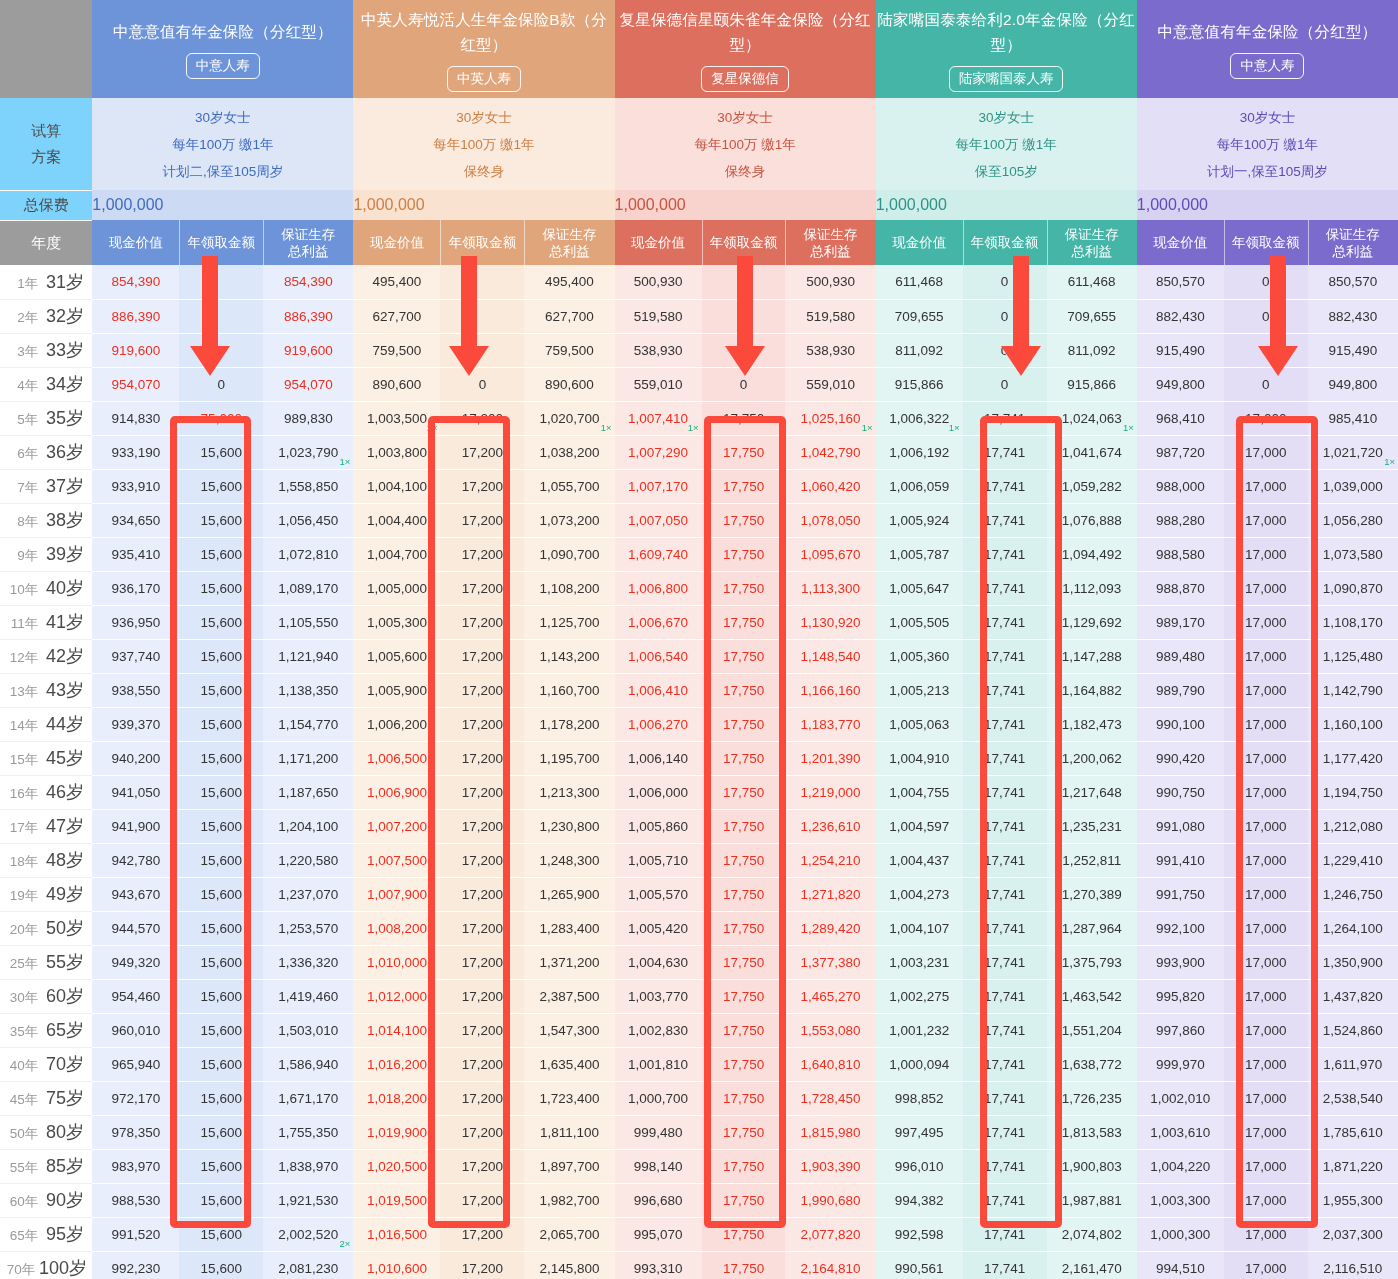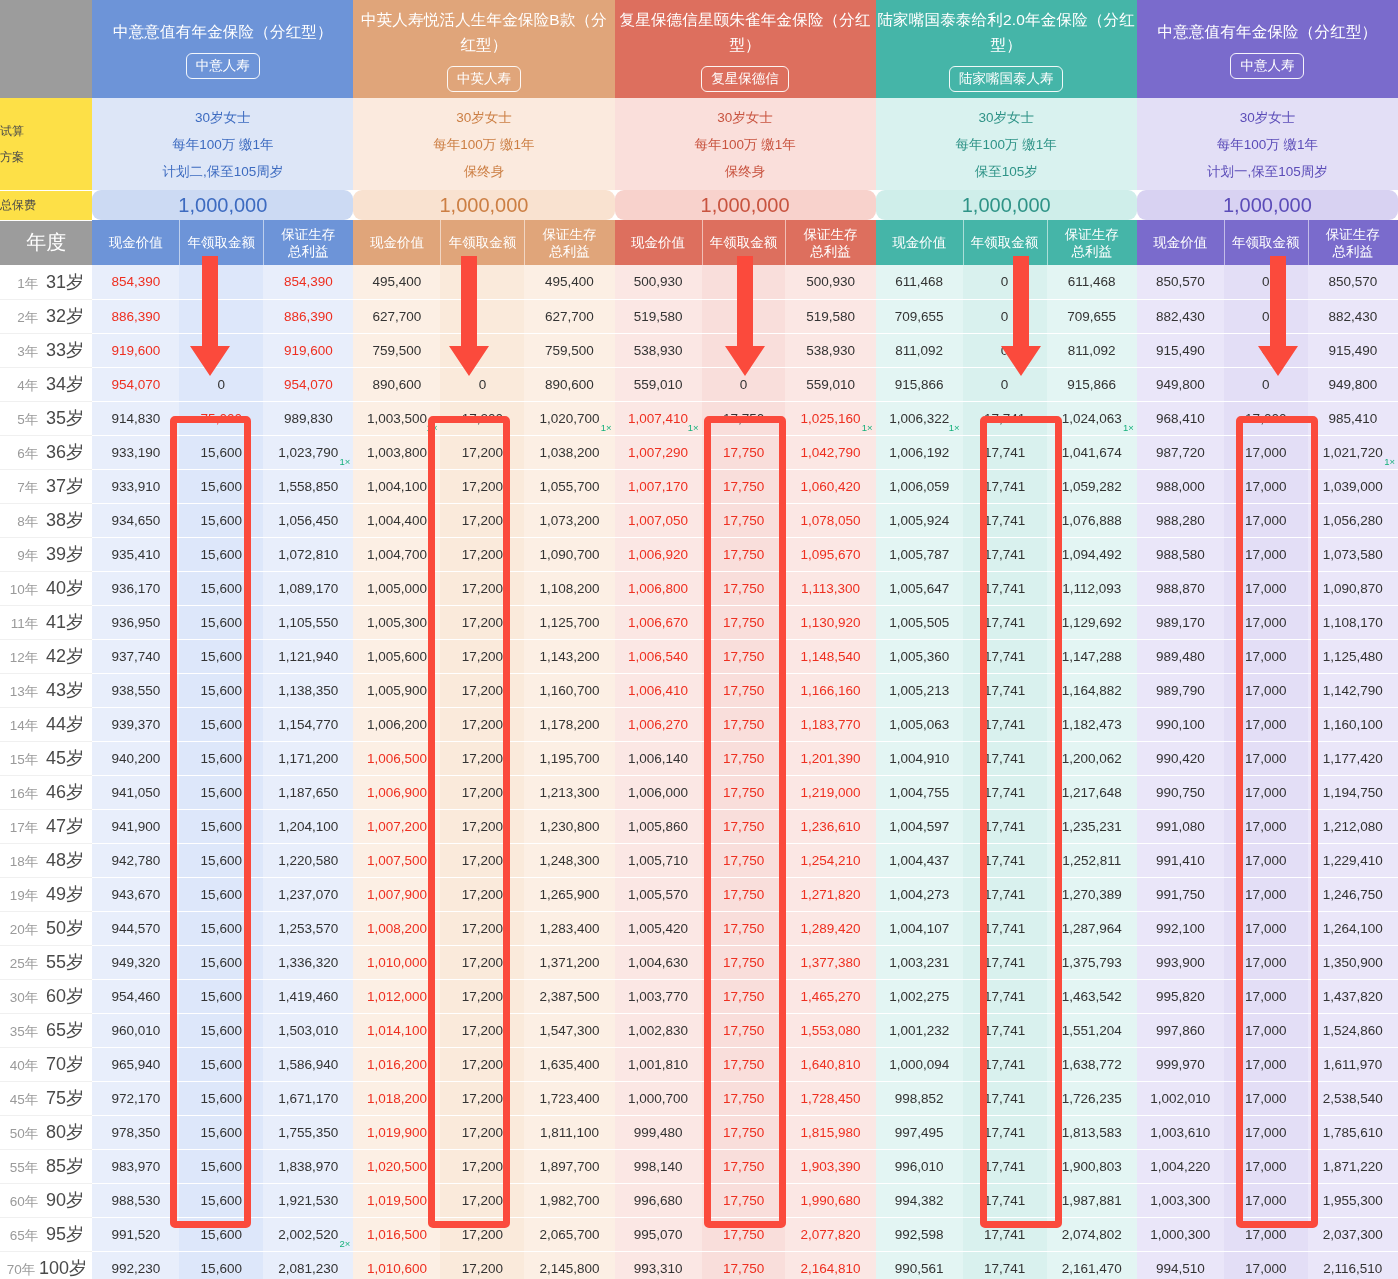--- a/index.html
+++ b/index.html
@@ -50,65 +50,63 @@
     white-space:nowrap;
   }
   .ph-0{ background:#6d94d8; }
   .ph-1{ background:#e0a57a; }
   .ph-2{ background:#dd6f5e; }
   .ph-3{ background:#45b5a8; }
   .ph-4{ background:#7a6bcc; }
 
   
   .rowlabel{
-    background:#fde047;
+    background:#7dd3fc;
     color:#4a4a4a;
-    font-size:12px;
+    font-size:15px;
     line-height:26px;
-    text-align:left;
+    text-align:center;
     border-bottom:1px solid #ffffff;
   }
   .plan{
     text-align:center;
     padding:13px 6px;
     font-size:13.5px;
     line-height:27px;
     height:92px;
   }
   .pl-0{ background:#dde6f7; color:#3d6bc0; }
   .pl-1{ background:#fbeade; color:#cc7f44; }
   .pl-2{ background:#fadfdb; color:#c8533f; }
   .pl-3{ background:#d9f2ef; color:#2e9387; }
   .pl-4{ background:#e3dff6; color:#5b4cb8; }
 
   
   .prem{
-    text-align:center;
-    font-size:20px;
+    font-size:16px;
     line-height:30px;
     padding:3px 0 4px 0;
-    border-radius:9px;
   }
   .pr-0{ background:#ccdaf3; color:#3d6bc0; }
   .pr-1{ background:#f9e2d0; color:#cc7f44; }
   .pr-2{ background:#f8d2cc; color:#c8533f; }
   .pr-3{ background:#cfeeea; color:#2e9387; }
   .pr-4{ background:#d8d2f2; color:#5b4cb8; }
 
   
   .chead{
     text-align:center;
     color:#ffffff;
     font-size:13.5px;
     line-height:17px;
     padding:7px 2px;
     height:45px;
     vertical-align:middle;
   }
-  .chead.yr{ background:#9c9c9c; font-size:20px; }
+  .chead.yr{ background:#9c9c9c; font-size:15px; }
   .ch-0{ background:#6d94d8; }
   .ch-1{ background:#e0a57a; }
   .ch-2{ background:#dd6f5e; }
   .ch-3{ background:#45b5a8; }
   .ch-4{ background:#7a6bcc; }
   .chead.sep{ box-shadow: inset 1px 0 0 rgba(255,255,255,.55); }
 
   
   .yearcell{
     background:#ffffff;
@@ -442,21 +440,21 @@
           <td class="d g4">1,056,280</td>
         </tr>
         <tr>
           <td class="yearcell"><span class="yn">9年</span> <span class="ag">39岁</span></td>
           <td class="d g0">935,410</td>
           <td class="d g0b">15,600</td>
           <td class="d g0">1,072,810</td>
           <td class="d g1">1,004,700</td>
           <td class="d g1b">17,200</td>
           <td class="d g1">1,090,700</td>
-          <td class="d g2 hl">1,006,920</td>
+          <td class="d g2 hl">1,609,740</td>
           <td class="d g2b hl">17,750</td>
           <td class="d g2 hl">1,095,670</td>
           <td class="d g3">1,005,787</td>
           <td class="d g3b">17,741</td>
           <td class="d g3">1,094,492</td>
           <td class="d g4">988,580</td>
           <td class="d g4b">17,000</td>
           <td class="d g4">1,073,580</td>
         </tr>
         <tr>

